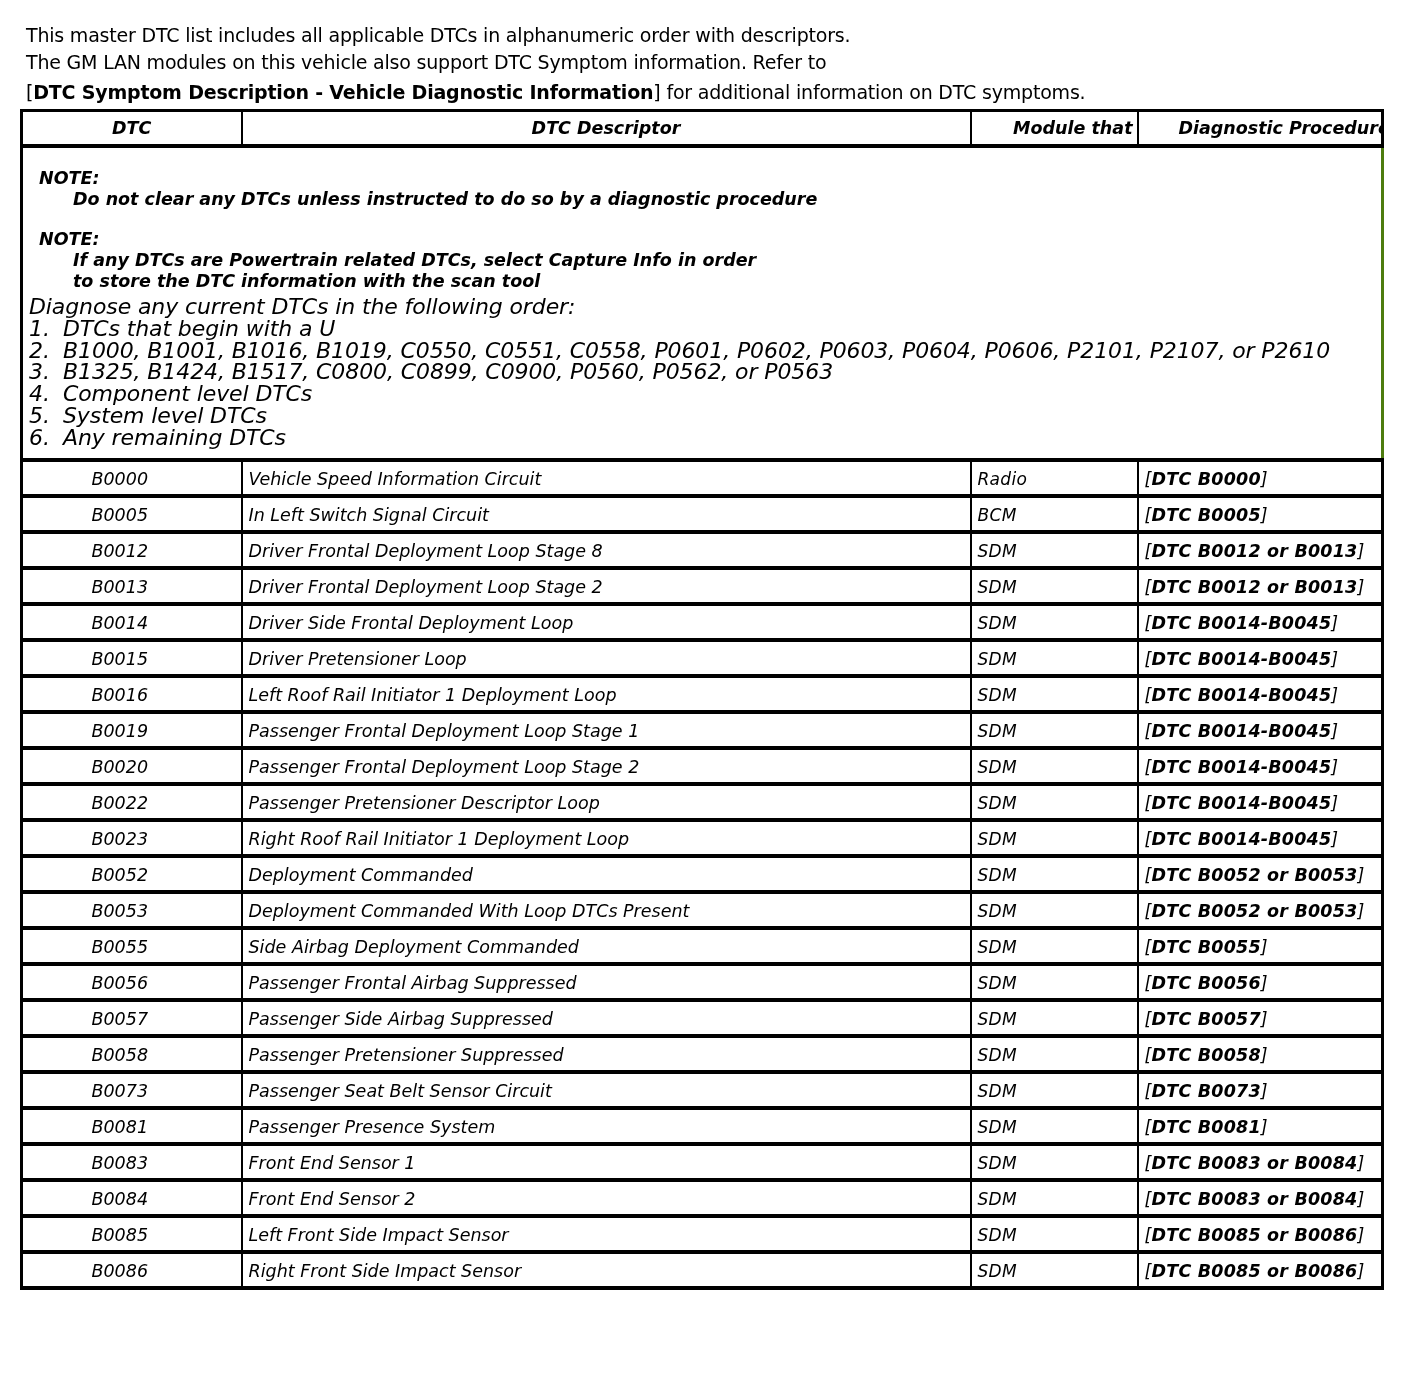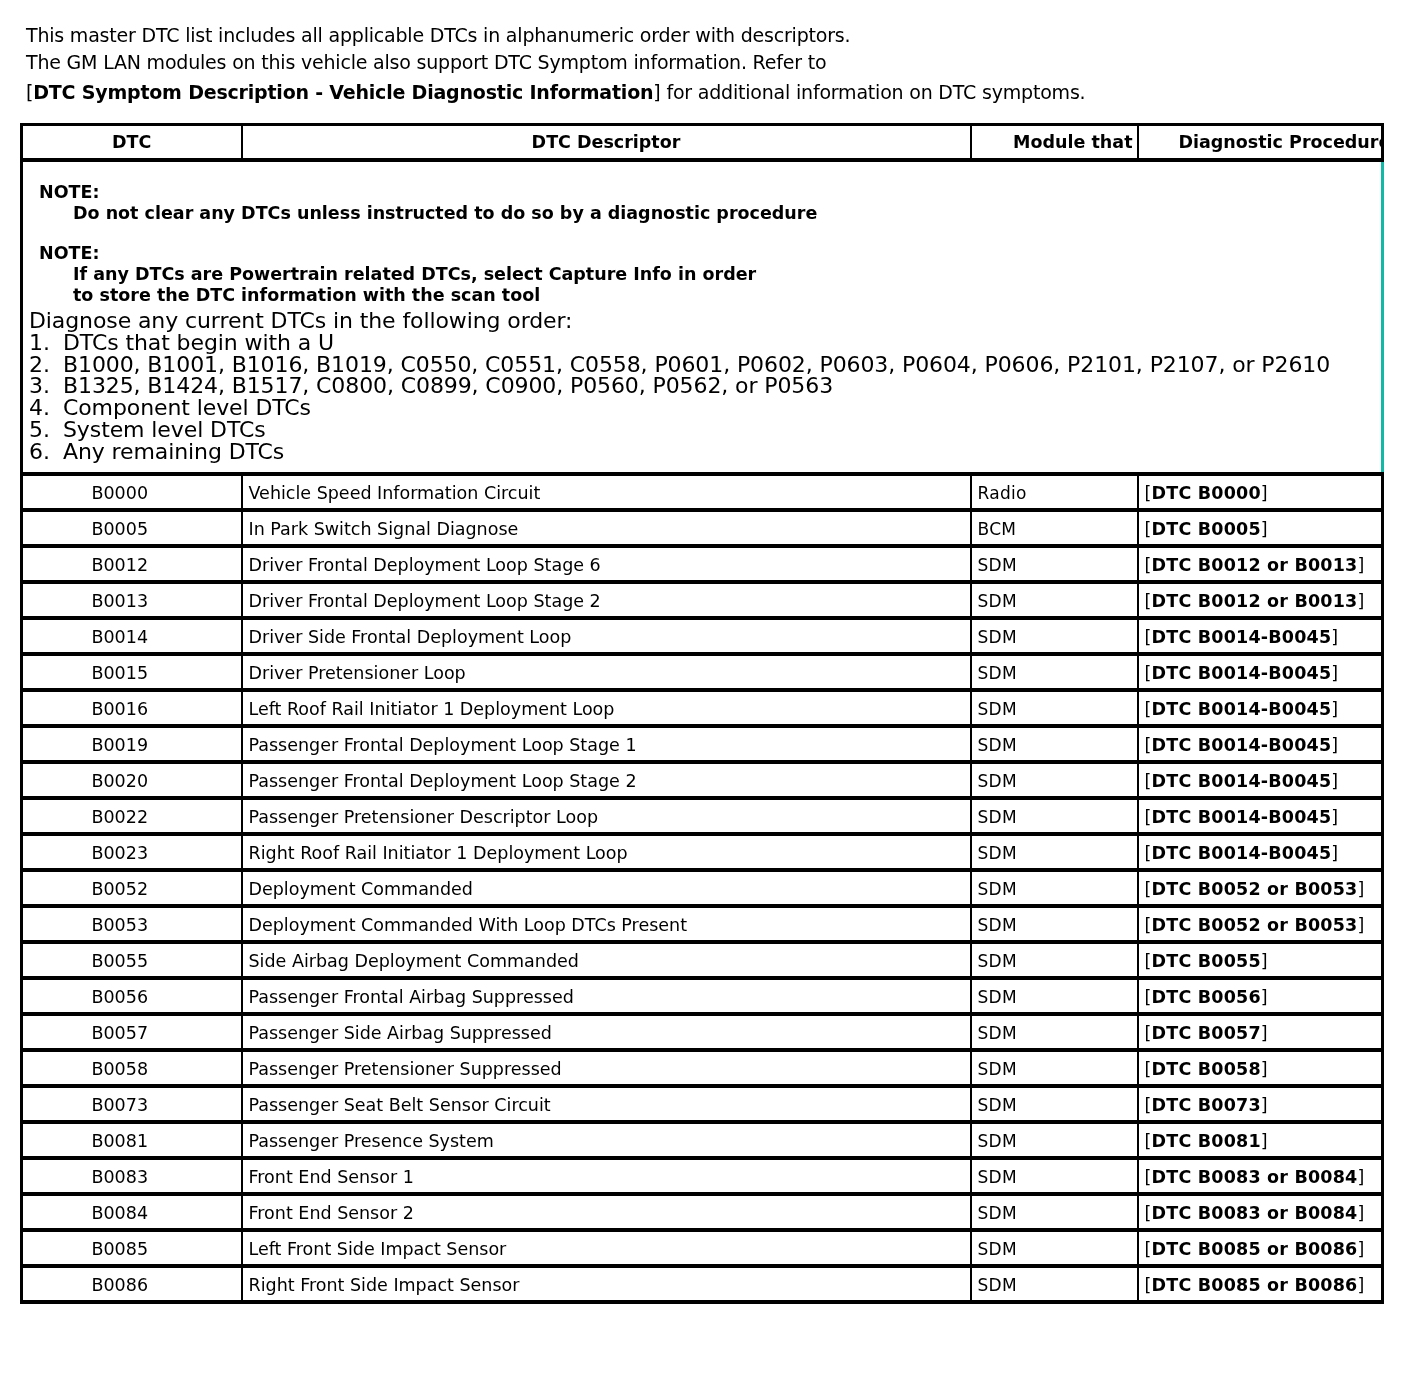--- a/index.html
+++ b/index.html
@@ -24,25 +24,26 @@
       line-height: 27px;
       letter-spacing: -0.2px;
     }
     .intro .line { white-space: nowrap; }
     .intro .line3 { margin-top: 3px; }
     .intro b { font-weight: bold; }
 
     table.dtc {
       position: absolute;
       left: 20px;
-      top: 123px;
+      top: 109px;
       width: 1361px;
       border-collapse: collapse;
       table-layout: fixed;
       font-size: 17.5px;
+      font-style: italic;
     }
     table.dtc col.c1 { width: 220px; }
     table.dtc col.c2 { width: 729px; }
     table.dtc col.c3 { width: 167px; }
     table.dtc col.c4 { width: 245px; }
 
     table.dtc th {
       height: 32px;
       border: 2px solid #000;
       border-top: 3px solid #000;
@@ -53,21 +54,21 @@
       white-space: nowrap;
       overflow: hidden;
     }
     table.dtc th.h-dtc { text-align: center; border-left: 3px solid #000; }
     table.dtc th.h-desc { text-align: center; }
     table.dtc th.h-mod { text-align: right; }
     table.dtc th.h-proc { text-align: right; border-right: 3px solid #000; padding-right: 2px; padding-left: 40px; }
 
     td.notes {
       border-left: 3px solid #000;
-      border-right: 3px solid #14b8a6;
+      border-right: 3px solid #4d7c0f;
       border-bottom: 2px solid #000;
       padding: 20px 0 0 6px;
       vertical-align: top;
       height: 290px;
     }
     .note-block { margin-left: 10px; font-weight: bold; font-size: 17.5px; line-height: 21px; }
     .note-block .note-text { margin-left: 34px; }
     .note-block + .note-block { margin-top: 19px; }
     .order { font-size: 22px; line-height: 21.8px; margin-top: 4px; letter-spacing: -0.1px; }
     .order .item { white-space: nowrap; }
@@ -136,27 +137,27 @@
       </td>
     </tr>
   <tr class="row">
     <td class="code">B0000</td>
     <td class="desc">Vehicle Speed Information Circuit</td>
     <td class="mod">Radio</td>
     <td class="proc">[<b>DTC B0000</b>]</td>
   </tr>
       <tr class="row">
     <td class="code">B0005</td>
-    <td class="desc">In Park Switch Signal Diagnose</td>
+    <td class="desc">In Left Switch Signal Circuit</td>
     <td class="mod">BCM</td>
     <td class="proc">[<b>DTC B0005</b>]</td>
   </tr>
       <tr class="row">
     <td class="code">B0012</td>
-    <td class="desc">Driver Frontal Deployment Loop Stage 6</td>
+    <td class="desc">Driver Frontal Deployment Loop Stage 8</td>
     <td class="mod">SDM</td>
     <td class="proc">[<b>DTC B0012 or B0013</b>]</td>
   </tr>
       <tr class="row">
     <td class="code">B0013</td>
     <td class="desc">Driver Frontal Deployment Loop Stage 2</td>
     <td class="mod">SDM</td>
     <td class="proc">[<b>DTC B0012 or B0013</b>]</td>
   </tr>
       <tr class="row">

